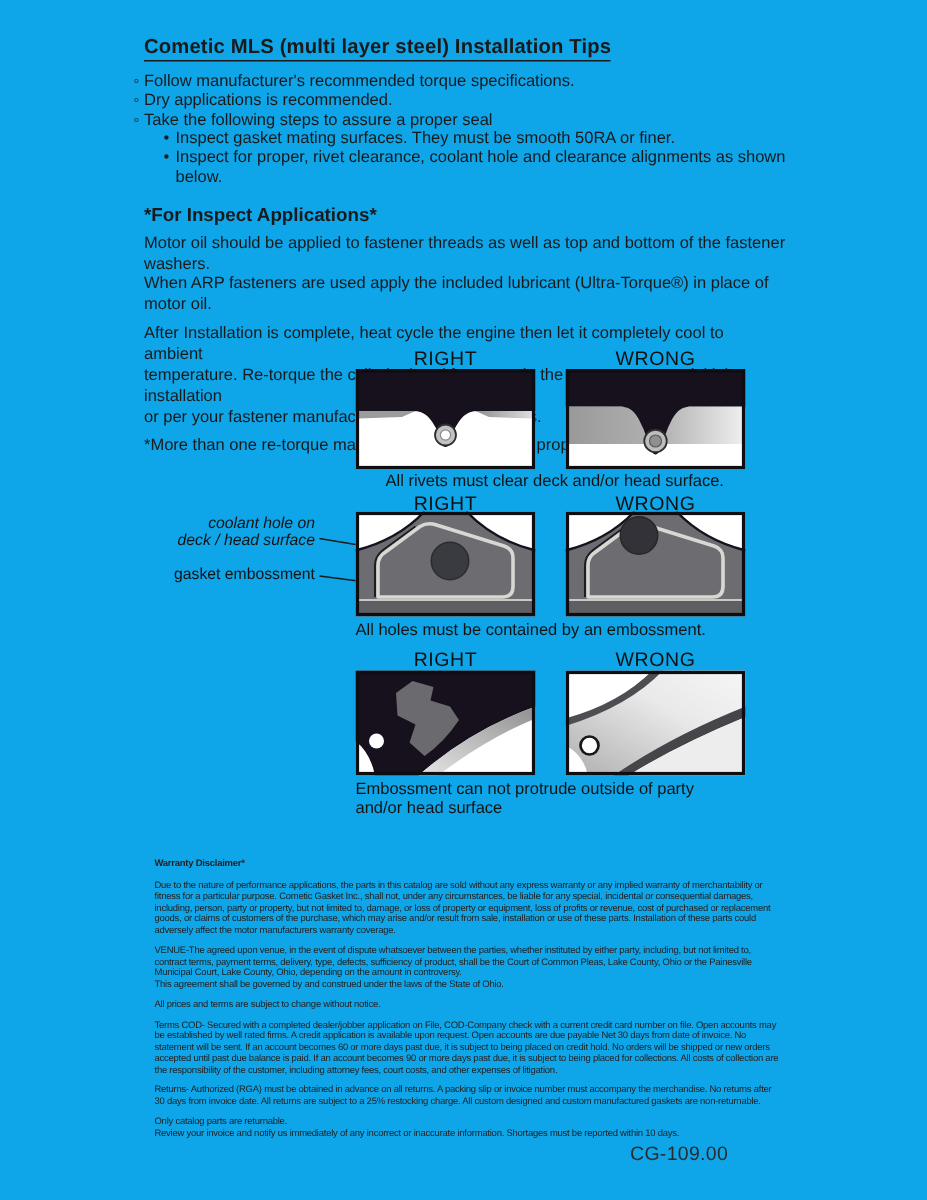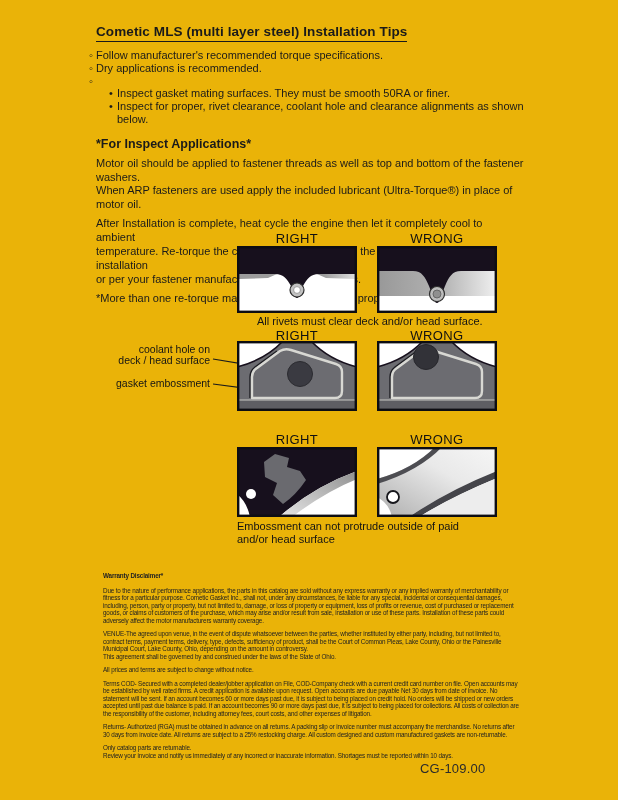--- a/index.html
+++ b/index.html
@@ -1,16 +1,16 @@
 <!DOCTYPE html>
 <html><head>
 <meta charset="utf-8">
 <style>
   html,body{margin:0;padding:0;background:#ffffff;}
-  .page{position:relative;width:618px;height:800px;background:#eab308;overflow:hidden;
+  .page{position:relative;width:618px;height:800px;background:#0ea5e9;overflow:hidden;
         font-family:"Liberation Sans",sans-serif;color:#1a1a1a;}
   
   .content{position:absolute;left:96px;top:22px;width:428px;}
   .doc-title{font-size:13.5px;font-weight:bold;margin:0 0 7px 0;display:inline-block;
              border-bottom:1.6px solid #1a1a1a;padding-bottom:2px;letter-spacing:.1px;}
   ul.bullets{list-style:none;margin:0;padding:0;font-size:11px;}
   ul.bullets li{display:flex;line-height:12.8px;}
   ul.bullets li .marker{flex:none;width:7px;margin-left:-7px;text-align:left;}
   ul.bullets li.sub{margin-left:13px;}
   ul.bullets li.sub .marker{margin-left:0;width:8px;}
@@ -40,20 +40,21 @@
       <li>
         <span class="marker">◦</span>
         <span>Follow manufacturer's recommended torque specifications.</span>
       </li>
       <li>
         <span class="marker">◦</span>
         <span>Dry applications is recommended.</span>
       </li>
       <li>
         <span class="marker">◦</span>
+        <span>Take the following steps to assure a proper seal</span>
       </li>
       <li class="sub">
         <span class="marker">•</span>
         <span>Inspect gasket mating surfaces.  They must be smooth 50RA or finer.</span>
       </li>
       <li class="sub">
         <span class="marker">•</span>
         <span>Inspect for proper, rivet clearance, coolant hole and clearance alignments as shown below.</span>
       </li>
     </ul>
@@ -99,21 +100,21 @@
     <circle cx="60" cy="48" r="7.5" fill="#bdbdbd" stroke="#2e2e2e" stroke-width="1.2"></circle>
     <circle cx="60" cy="48" r="4" fill="#8f8f8f" stroke="#5a5a5a" stroke-width="0.8"></circle>
     <rect x="1.2" y="1.2" width="117.6" height="64.6" fill="none" stroke="#0d0d12" stroke-width="2.4"></rect>
   </svg>
 
   <div class="dcaption" style="left:221px;top:315px;width:280px;margin-left:36px;">All rivets must clear deck and/or head surface.</div>
 
   <div class="dlabel" style="left:237px;top:328px;">RIGHT</div>
   <div class="dlabel" style="left:377px;top:328px;">WRONG</div>
 
-  <div class="annot" style="left:108px;top:344px;width:102px;">coolant hole on
+  <div class="annot" style="left:108px;top:344px;width:102px;font-style:italic;">coolant hole on
 deck / head surface</div>
   <div class="annot" style="left:108px;top:378px;width:102px;">gasket embossment</div>
 
   <svg class="leader-svg" width="618" height="800" viewBox="0 0 618 800">
     <line x1="213" y1="359" x2="291" y2="372" stroke="#1a1a1a" stroke-width="1.1"></line>
     <line x1="213" y1="384" x2="267" y2="391" stroke="#1a1a1a" stroke-width="1.1"></line>
   </svg>
 
   <svg class="dbox" style="left:237px;top:341px;" width="120" height="70" viewBox="0 0 120 70">
     <rect width="120" height="70" fill="#ffffff"></rect>
@@ -134,20 +135,21 @@
     <rect x="2" y="59" width="116" height="9" fill="#5e5e63"></rect>
     <line x1="2" y1="59" x2="118" y2="59" stroke="#c8c8c4" stroke-width="1.2"></line>
     <path d="M0,26 Q28,19 46,0" fill="none" stroke="#17101d" stroke-width="1.6"></path>
     <path d="M74,0 Q92,19 120,26" fill="none" stroke="#17101d" stroke-width="1.6"></path>
     <path d="M13,57 V36 Q13,30 18,26 L40,10" fill="none" stroke="#1d1d22" stroke-width="1.4"></path>
     <path d="M15,57 V36 Q15,30 20,27 L43,10 Q48,7 54,9 L99,23 Q105,25 105,31 V50 Q105,57 98,57 L20,57 Z" fill="none" stroke="#d8d8d3" stroke-width="2.4" stroke-linejoin="round"></path>
     <circle cx="49" cy="16" r="12.5" fill="#323238" stroke="#26262b" stroke-width="1"></circle>
     <rect x="1.2" y="1.2" width="117.6" height="67.6" fill="none" stroke="#0d0d12" stroke-width="2.4"></rect>
   </svg>
 
+  <div class="dcaption" style="left:237px;top:414px;width:280px;">All holes must be contained by an embossment.</div>
 
   <div class="dlabel" style="left:237px;top:432px;">RIGHT</div>
   <div class="dlabel" style="left:377px;top:432px;">WRONG</div>
 
   <svg class="dbox" style="left:237px;top:447px;" width="120" height="70" viewBox="0 0 120 70">
     <rect width="120" height="70" fill="#ffffff"></rect>
     <path d="M0,0 H120 V24 Q76,40 42,70 H13 Q10,55 0,47 Z" fill="#17101d"></path>
     <defs>
         <linearGradient id="g3r" x1="0" y1="1" x2="1" y2="0">
       <stop offset="0" stop-color="#e6e6e6"></stop>
@@ -170,21 +172,21 @@
     </linearGradient>
       </defs>
     <path d="M0,32 Q36,22 58,0 H120 V24 Q70,44 32,70 H15 Q12,56 0,50 Z" fill="url(#g3w)"></path>
     <path d="M0,32 Q36,22 58,0 L65,0 Q42,24 0,37 Z" fill="#4d4d52"></path>
     <path d="M32,70 Q70,44 120,24 V31 Q74,50 42,70 Z" fill="#45454a"></path>
     <path d="M42,70 Q74,50 120,31 V70 Z" fill="#ededed"></path>
     <circle cx="16" cy="50" r="6" fill="#ffffff" stroke="#17171c" stroke-width="1.8"></circle>
     <rect x="1.2" y="1.2" width="117.6" height="67.6" fill="none" stroke="#0d0d12" stroke-width="2.4"></rect>
   </svg>
 
-  <div class="dcaption" style="left:237px;top:520px;width:280px;">Embossment can not protrude outside of paid
+  <div class="dcaption" style="left:237px;top:520px;width:280px;">Embossment can not protrude outside of party
 and/or head surface</div>
 
   <div class="legal">
     <p class="lhead">Warranty Disclaimer*</p>
     <p>Due to the nature of performance applications, the parts in this catalog are sold without any express warranty or any implied warranty of merchantability or fitness for a particular purpose.  Cometic Gasket Inc., shall not, under any circumstances, be liable for any special, incidental or consequential damages, including, person, party or property, but not limited to, damage, or loss of property or equipment, loss of profits or revenue, cost of purchased or replacement goods, or claims of customers of the purchase, which may arise and/or result from sale, installation or use of these parts.  Installation of these parts could adversely affect the motor manufacturers warranty coverage.</p>
     <p>VENUE-The agreed upon venue, in the event of dispute whatsoever between the parties, whether instituted by either party, including, but not limited to, contract terms, payment terms, delivery, type, defects, sufficiency of product, shall be the Court of Common Pleas, Lake County, Ohio or the Painesville Municipal Court, Lake County, Ohio, depending on the amount in controversy.
 This agreement shall be governed by and construed under the laws of the State of Ohio.</p>
     <p>All prices and terms are subject to change without notice.</p>
     <p>Terms COD- Secured with a completed dealer/jobber application on File, COD-Company check with a current credit card number on file.  Open accounts may be established by well rated firms.  A credit application is available upon request.  Open accounts are due payable Net 30 days from date of invoice.  No statement will be sent.  If an account becomes 60 or more days past due, it is subject to being placed on credit hold.  No orders will be shipped or new orders accepted until past due balance is paid.  If an account becomes 90 or more days past due, it is subject to being placed for collections.  All costs of collection are the responsibility of the customer, including attorney fees, court costs, and other expenses of litigation.</p>
     <p>Returns- Authorized (RGA) must be obtained in advance on all returns.  A packing slip or invoice number must accompany the merchandise.  No returns after 30 days from invoice date.  All returns are subject to a 25% restocking charge.  All custom designed and custom manufactured gaskets are non-returnable.</p>

